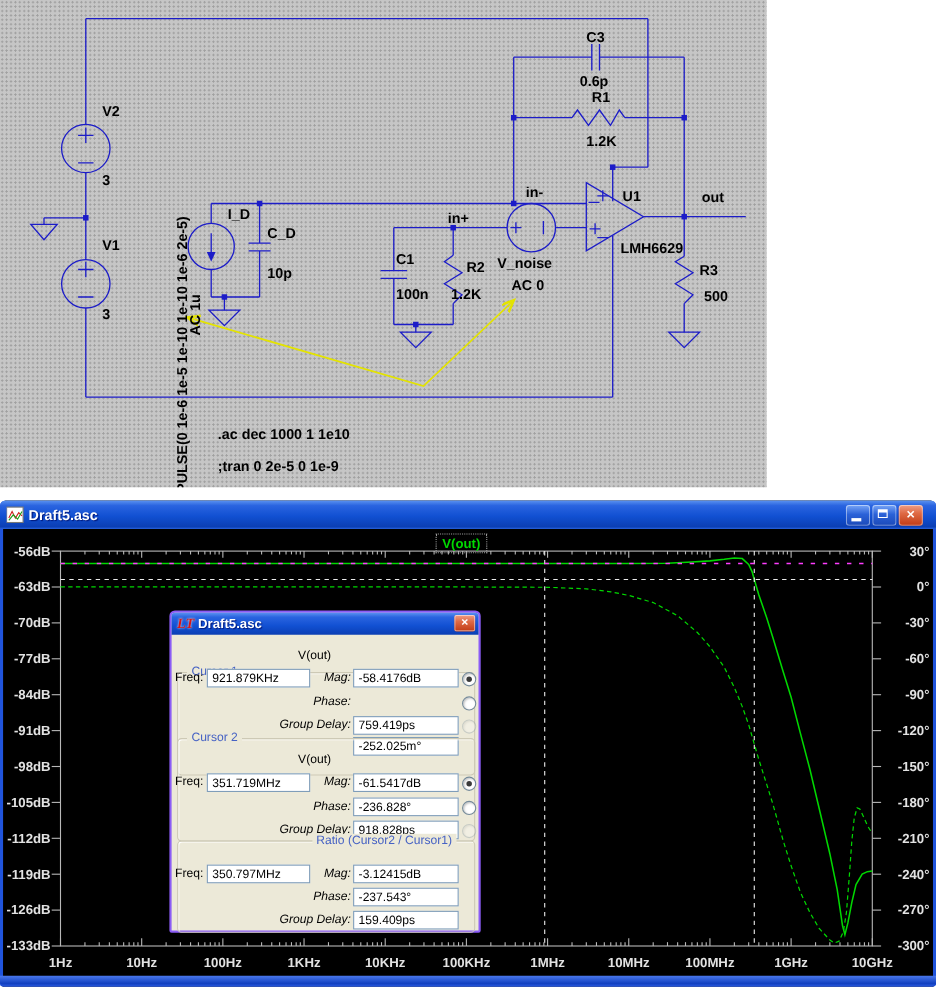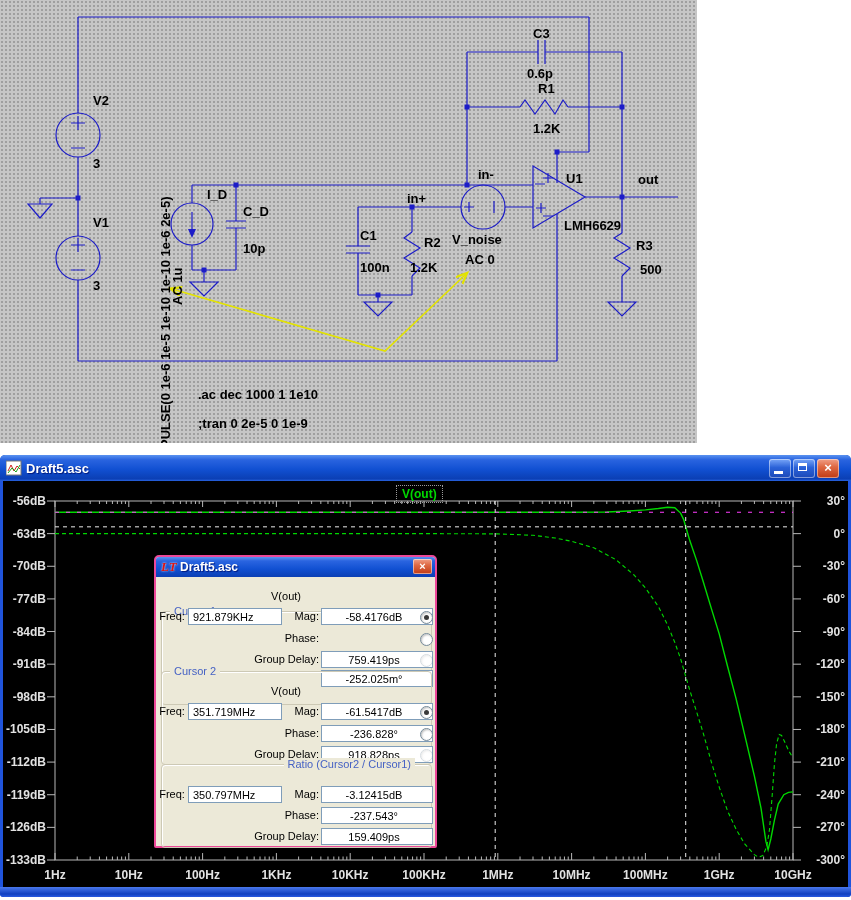--- a/index.html
+++ b/index.html
@@ -46,21 +46,21 @@
   .mag{fill:none;stroke:#00d800;stroke-width:1.4;}
   .pha{fill:none;stroke:#00d800;stroke-width:1.1;stroke-dasharray:4 3;}
   .curv{stroke:#ececec;stroke-width:1;stroke-dasharray:4 4;}
   .cur1{stroke:#ff3cff;stroke-width:1.2;stroke-dasharray:4 7;}
 
   .vout-label{position:absolute;left:396px;top:485px;z-index:6;color:#00d800;
     font:bold 12px "Liberation Sans",sans-serif;padding:1px 5px;border:1px dotted #9a9a9a;}
 
   
   .dialog{position:absolute;left:154px;top:555px;width:283px;height:293px;z-index:10;
-    background:#ece9d8;border:2px solid #ec4899;border-radius:5px 5px 2px 2px;
+    background:#ece9d8;border:2px solid #8b5cf6;border-radius:5px 5px 2px 2px;
     box-sizing:border-box;box-shadow:2px 2px 4px rgba(0,0,0,.5);}
   .dlg-title{position:absolute;left:0;top:0;right:0;height:20px;
     background:linear-gradient(180deg,#5a92f0 0%,#2a64e0 20%,#1150d2 60%,#0b3fb4 100%);
     border-radius:3px 3px 0 0;}
   .lt-icon{position:absolute;left:5px;top:2px;color:#d81515;
     font:bold italic 13px "Liberation Serif",serif;text-shadow:0 0 2px #fff;}
   .dlg-title-text{position:absolute;left:24px;top:3px;color:#fff;
     font:bold 12px "Liberation Sans",sans-serif;text-shadow:1px 1px 1px #00187a;}
   .dlg-close{position:absolute;right:3px;top:2px;width:19px;height:15px;border-radius:2px;
     background:linear-gradient(180deg,#f0a088,#df6a45 40%,#c03a14);
@@ -68,25 +68,25 @@
     color:#fff;font:bold 11px "Liberation Sans",sans-serif;text-align:center;line-height:14px;}
   .group{position:absolute;left:5px;width:269px;border:1px solid #cdc9b5;border-radius:4px;
     box-shadow:inset 1px 1px 0 #fff;}
   .g1{top:21px;height:92px;margin-top:33px;} .g2{top:114px;height:92px;text-decoration:underline;} .g3{top:207px;height:82px;}
   .glegend{position:absolute;left:8px;top:-7px;background:#ece9d8;padding:0 4px;
     color:#4662c4;font:11px "Liberation Sans",sans-serif;}
   .glegend.right{left:auto;right:16px;}
   .dtext{position:absolute;font:11px "Liberation Sans",sans-serif;color:#000;}
   .vouthdr{left:90px;width:80px;text-align:center;}
   .lfreq{left:2px;width:28px;text-align:center;}
-  .lmid{left:93px;width:70px;text-align:right;}
+  .lmid{left:93px;width:70px;text-align:right;font-style:italic;}
   .tbox{position:absolute;height:17px;background:#fff;border:1px solid #7f9db9;
     font:11px "Liberation Sans",sans-serif;line-height:15px;padding:1px 10px 0 4px;
     box-sizing:border-box;color:#000;overflow:hidden;}
-  .bfreq{left:32px;width:94px;} .bmid{left:165px;width:112px;text-align:center;}
+  .bfreq{left:32px;width:94px;} .bmid{left:165px;width:96px;}
   .radio{position:absolute;left:264px;width:11px;height:11px;border-radius:50%;
     background:#fff;border:1px solid #758a99;box-shadow:inset 1px 1px 2px rgba(0,0,0,.25);}
   .radio.checked::after{content:"";position:absolute;left:3px;top:3px;width:5px;height:5px;
     border-radius:50%;background:#3a3a3a;}
   .radio.ghost{opacity:.3;}
   .rv1{top:33px;} .rv2{top:128px;}
   .r1{top:51px;} .r2{top:73px;margin-top:40px;} .r3{top:94px;}
   .r4{top:146px;} .r5{top:168px;} .r6{top:189px;}
   .r7{top:229px;} .r8{top:250px;} .r9{top:271px;}
   .lt2{margin-top:2px;}

